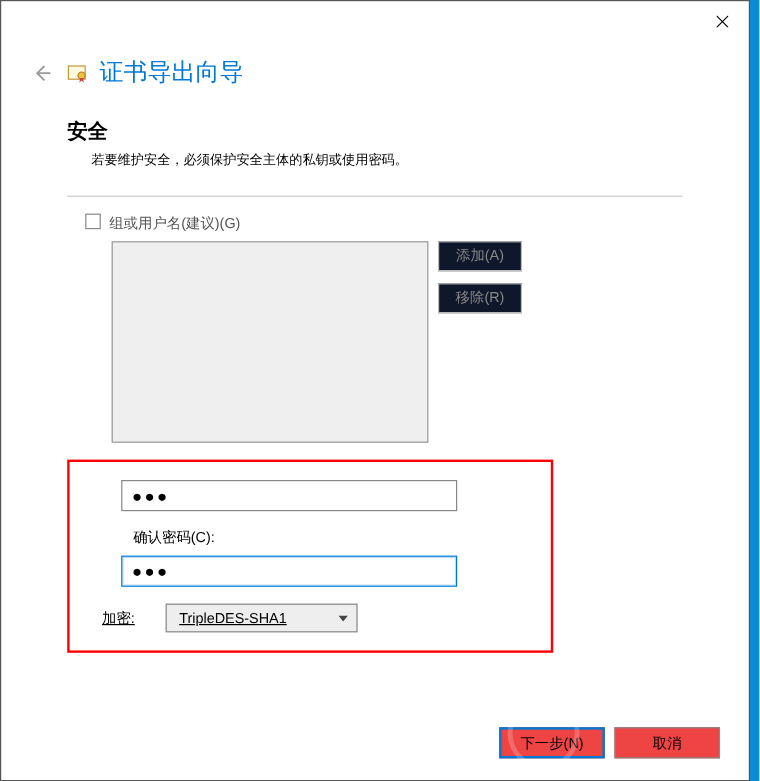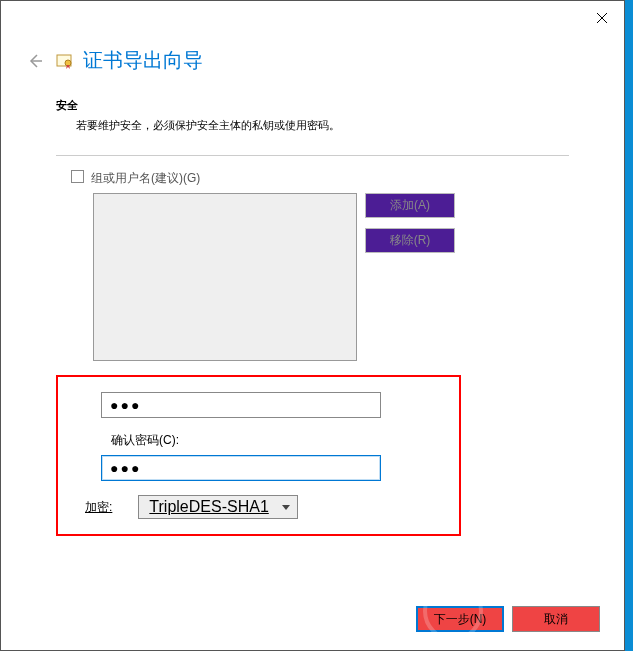--- a/index.html
+++ b/index.html
@@ -6,39 +6,39 @@
     body { width: 633px; height: 651px; background: #fff; position: relative; overflow: hidden; }
     .dialog-frame { position: absolute; top: 0; left: 0; width: 625px; height: 651px; border: 1px solid #555; background: #fff; }
     .titlebar { height: 34px; display: flex; justify-content: flex-end; align-items: center; }
     .close-btn { width: 44px; height: 34px; display: flex; align-items: center; justify-content: center; cursor: pointer; }
     .close-btn svg { width: 10px; height: 10px; }
     .header-row { display: flex; align-items: center; padding: 12px 24px 18px; gap: 10px; }
     .back-arrow { width: 20px; height: 20px; display: flex; align-items: center; justify-content: center; color: #888; cursor: pointer; }
     .cert-icon { width: 18px; height: 18px; display: flex; align-items: center; justify-content: center; }
     .wizard-title { font-size: 20px; color: #0078d4; }
     .content { padding: 6px 55px 10px 55px; }
-    .section-title { font-size: 11px; font-weight: bold; padding-bottom: 5px; }
+    .section-title { font-size: 17px; font-weight: bold; padding-bottom: 5px; }
     .section-desc { font-size: 11px; padding-left: 20px; padding-bottom: 22px; }
     .divider { border: none; border-top: 1px solid #ccc; margin-bottom: 14px; }
     .form-area { padding-left: 15px; }
     .cb-row { display: flex; gap: 7px; font-size: 12px; color: #555; margin-bottom: 6px; }
     .cb { width: 13px; height: 13px; border: 1px solid #888; background: #fff; display: inline-flex; align-items: center; justify-content: center; }
     .cb.checked::after { content: "✓"; font-size: 11px; line-height: 1; color: #000; }
     .group-box-row { display: flex; gap: 8px; margin-left: 22px; margin-bottom: 14px; }
     .group-listbox { width: 264px; height: 168px; border: 1px solid #999; background: #efefef; }
     .group-buttons { display: flex; flex-direction: column; gap: 10px; }
-    .ghost-btn { width: 90px; height: 25px; background: #4c1d95; color: #888; font-size: 12px; border: 1px solid #bbb; display: flex; align-items: center; justify-content: center; }
+    .ghost-btn { width: 70px; height: 25px; background: #0f172a; color: #888; font-size: 12px; border: 1px solid #bbb; display: flex; align-items: center; justify-content: center; }
     .highlight-box { border: 2px solid #ff0000; margin-left: -15px; padding: 15px 15px 15px 15px; width: 405px; }
     .pw-section { padding-left: 6px; }
     .pw-label { font-size: 12px; margin-bottom: 6px; margin-left: 2px; }
     .pw-input { width: 280px; height: 26px; border: 1px solid #888; padding: 0 8px; font-size: 14px; letter-spacing: 2px; margin-left: 22px; margin-bottom: 14px; display: flex; align-items: center; }
     .pw-input.focused { border: 1px solid #0078d4; box-shadow: 0 0 0 1px rgba(0,120,212,.25) inset; }
     .enc-row { display: flex; align-items: center; gap: 26px; margin-top: 2px; margin-left: 6px; text-decoration: underline; }
     .enc-label { font-size: 12px; }
-    .select { width: 160px; height: 24px; border: 1px solid #888; background: #eee; display: flex; align-items: center; justify-content: space-between; padding: 0 6px 0 10px; font-size: 16px; }
+    .select { width: 160px; height: 24px; border: 1px solid #888; background: #eee; display: flex; align-items: center; justify-content: space-between; padding: 0 6px 0 10px; font-size: 12px; }
     .chev { width: 10px; height: 10px; display: flex; align-items: center; justify-content: center; color: #333; }
     .footer { position: absolute; bottom: 18px; right: 24px; display: flex; gap: 8px; }
     .footer .btn { width: 88px; height: 26px; border: 1px solid #888; background: #ef4444; font-size: 12px; display: flex; align-items: center; justify-content: center; cursor: pointer; }
     .footer .btn.primary { border: 2px solid #0078d4; }
     .desktop-strip { position: absolute; right: 0; top: 0; width: 8px; height: 651px; background: linear-gradient(to bottom, #0a8cd4, #0a8cd4); }
     .watermark { position: absolute; right: 0; bottom: 0; width: 220px; height: 80px; opacity: .35; display: flex; align-items: center; justify-content: flex-end; color: #fff; font-size: 24px; font-weight: bold; font-style: italic; pointer-events: none; overflow: hidden; }
     .watermark-circle { position: absolute; right: 150px; bottom: 10px; width: 60px; height: 60px; border: 4px solid rgba(255,255,255,.6); border-radius: 50%; }
     .watermark-txt { position: absolute; right: 10px; bottom: 20px; text-shadow: 0 0 3px rgba(255,255,255,.7); letter-spacing: 1px; }
   </style>
 </head>

